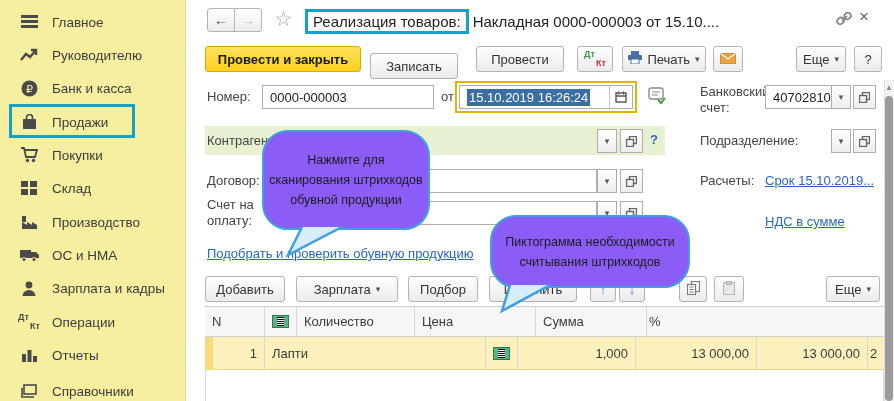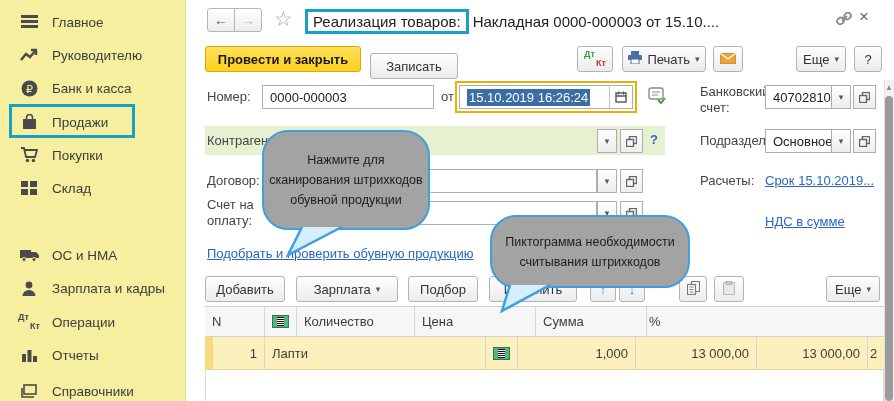--- a/index.html
+++ b/index.html
@@ -62,21 +62,21 @@
                border-left:1px solid #dcdcdc; border-right:1px solid #dcdcdc; background:#fff; }
   .rowmark { position:absolute; left:205px; top:337px; width:8px; height:33px; background:#f7da7c; }
 
   
   .barcode { width:17px; height:13px; background:#57b584; border:1px solid #2d7a4f;
              display:flex; align-items:center; justify-content:center; }
   .barcode span { display:block; width:7px; height:9px;
              background:repeating-linear-gradient(180deg,#111 0 1px,#f5f5f5 1px 2px); }
 
   
-  .bubble { position:absolute; background:#a3a3a3; border:2.5px solid #3f9fdf; border-radius:26px;
+  .bubble { position:absolute; background:#8b5cf6; border:2.5px solid #3f9fdf; border-radius:26px;
             display:flex; align-items:center; justify-content:center; text-align:center;
             font-size:12.5px; color:#1c1c1c; line-height:20px; z-index:50; padding:6px 3px; }
   .tail { position:absolute; z-index:51; }
 
   
   .scroll { position:absolute; left:884px; top:80px; width:10px; height:321px; background:#f2f2f2; border-left:1px solid #e0e0e0; }
   .scroll-up { position:absolute; left:885px; top:84px; width:8px; height:8px; color:#8a8a8a; font-size:8px; line-height:8px; text-align:center; }
   .thumb { position:absolute; left:885px; top:96px; width:8px; height:305px; background:#9b9b9b; border-radius:4px; }
   .dtkt { position:relative; width:22px; height:18px; font-size:9px; font-weight:bold; line-height:9px; }
   .dtkt .dt { position:absolute; left:0; top:0; color:#2f9e44; }
@@ -150,20 +150,29 @@
               <rect x="0" y="0" width="7" height="6"></rect>
               <rect x="9" y="0" width="7" height="6"></rect>
               <rect x="0" y="8" width="7" height="6"></rect>
               <rect x="9" y="8" width="7" height="6"></rect>
             </g>
           </svg>
       </span>
       <span class="side-label">Склад</span>
     </div>
 
+    <div class="side-item" style="top:207px">
+      <span class="side-icon">
+        <svg width="17" height="15">
+            <path d="M1,14 v-7 l5,3 v-3 l5,3 v-3 l5,3 v4 z" fill="#4a4a4a"></path>
+            <rect x="1" y="1" width="4" height="6" fill="#4a4a4a"></rect>
+          </svg>
+      </span>
+      <span class="side-label">Производство</span>
+    </div>
 
     <div class="side-item" style="top:240px">
       <span class="side-icon">
         <svg width="19" height="14">
             <rect x="0" y="2" width="11" height="8" fill="#4a4a4a"></rect>
             <path d="M11,4 h5 l3,3 v3 h-8 z" fill="#4a4a4a"></path>
             <circle cx="4" cy="11.5" r="2" fill="#4a4a4a" stroke="#f7efa0"></circle>
             <circle cx="14" cy="11.5" r="2" fill="#4a4a4a" stroke="#f7efa0"></circle>
           </svg>
       </span>
@@ -228,20 +237,21 @@
     <svg width="16" height="14" fill="none" stroke="#8a8a8a" stroke-width="1.8">
         <path d="M6,9 L11,4"></path>
         <rect x="1" y="6" width="7" height="6" rx="3" transform="rotate(-45 4.5 9)"></rect>
         <rect x="8" y="1" width="7" height="6" rx="3" transform="rotate(-45 11.5 4)"></rect>
       </svg>
   </span>
   <div class="closex">×</div>
 
   <div class="btn btn-yellow" style="left:205px; top:46px; width:156px">Провести и закрыть</div>
   <div class="btn" style="left:370px; top:53px; width:88px">Записать</div>
+  <div class="btn" style="left:476px; top:46px; width:88px">Провести</div>
   <div class="btn" style="left:577px; top:46px; width:36px; padding:0">
     <span class="dtkt">
         <span class="dt">Дт</span>
         <span class="kt">Кт</span>
       </span>
   </div>
   <div class="btn" style="left:622px; top:46px; width:84px">
     <span>
       <svg width="14" height="13">
           <rect x="3" y="0" width="8" height="4" fill="#4a6fa5"></rect>
@@ -308,24 +318,20 @@
     </div>
   <div class="openbtn" style="left:620px; top:129px">
     <svg width="11" height="11" fill="none" stroke="#666" stroke-width="1.4">
         <rect x="3.5" y="0.5" width="7" height="7"></rect>
         <rect x="0.5" y="3.5" width="7" height="7" fill="#f4f4f4"></rect>
       </svg>
   </div>
   <div class="lbl" style="left:650px; top:132px; color:#2c66c4; font-weight:bold">?</div>
 
   <div class="lbl" style="left:700px; top:133px">Подразделение:</div>
-  <div class="field" style="left:765px; top:129px; width:67px">
-    <span>Основное</span>
-    <span style="width:2px; height:14px; background:#e7a100; margin-left:3px"></span>
-  </div>
   <div class="ddbtn" style="left:831px; top:129px">
       <span class="caret">▾</span>
     </div>
   <div class="openbtn" style="left:853px; top:129px">
     <svg width="11" height="11" fill="none" stroke="#666" stroke-width="1.4">
         <rect x="3.5" y="0.5" width="7" height="7"></rect>
         <rect x="0.5" y="3.5" width="7" height="7" fill="#f4f4f4"></rect>
       </svg>
   </div>
 

